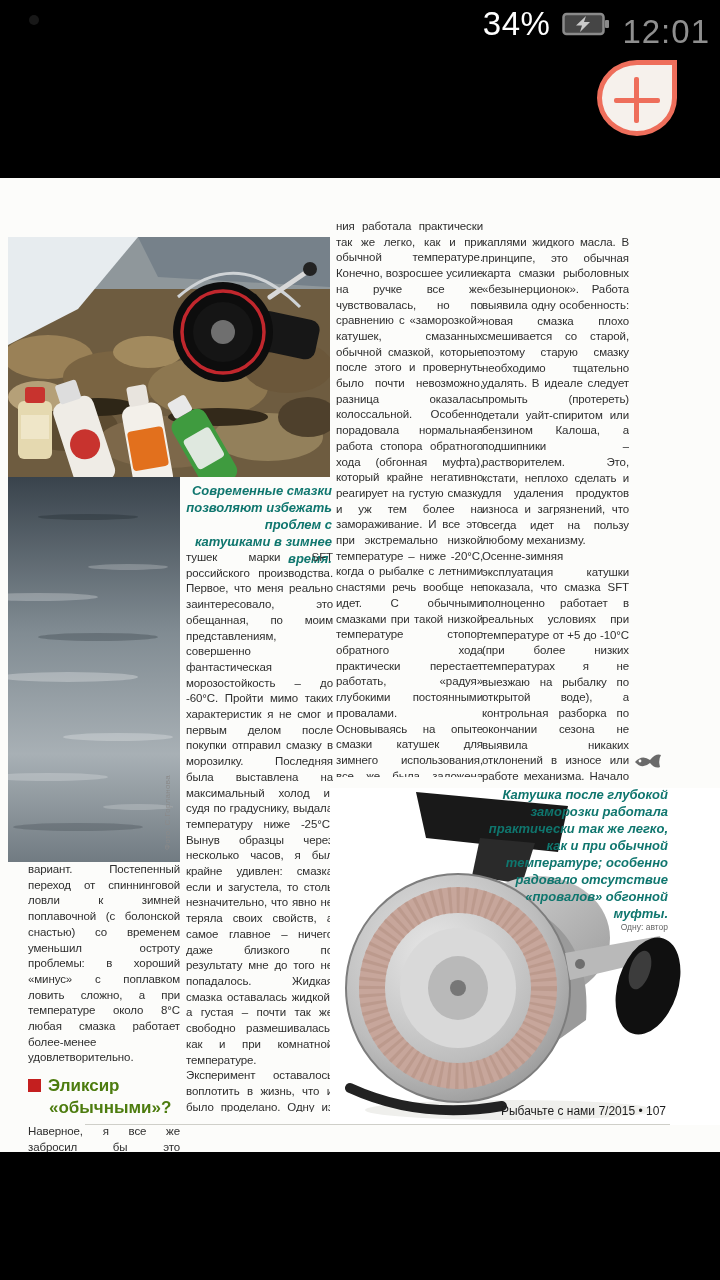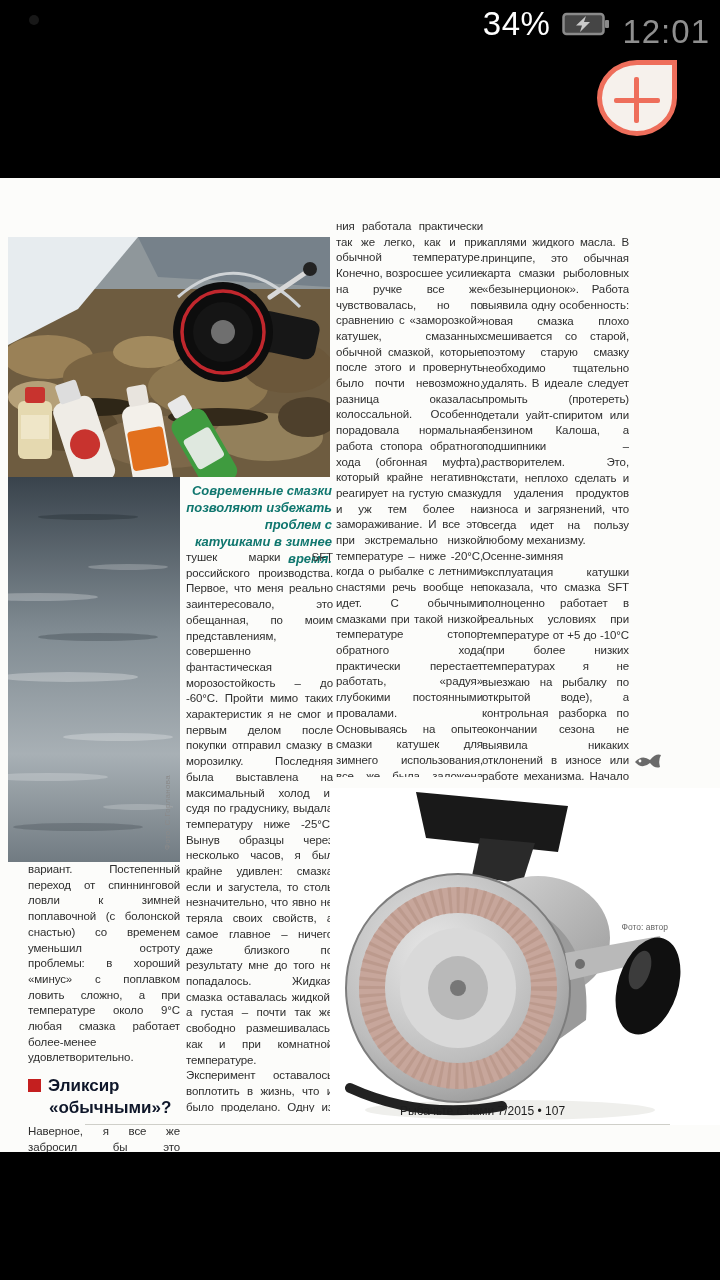--- a/index.html
+++ b/index.html
@@ -19,24 +19,24 @@
   .fab .ph{width:46px;height:5px;left:12px;top:33px;}
   .fab .pv{width:5px;height:46px;left:32px;top:12px;}
   
   .page{position:absolute;left:0;top:178px;width:720px;height:974px;background:#fcfcfa;overflow:hidden;}
   .abs{position:absolute;}
   .body-col{font-size:11.5px;line-height:15.7px;color:#2e2e2e;text-align:justify;overflow:hidden;letter-spacing:-0.1px;}
   .body-col p{margin:0;}
   .caption{font-style:italic;font-weight:bold;color:#0f766e;font-size:13px;line-height:17px;text-align:right;}
   .credit{font-size:8.5px;color:#666;}
   .credit-vert{writing-mode:vertical-rl;transform:rotate(180deg);font-size:8px;color:#8a8a8a;letter-spacing:.3px;}
-  .headline{font-weight:bold;color:#0f172a;font-size:17px;line-height:22px;}
+  .headline{font-weight:bold;color:#4d7c0f;font-size:17px;line-height:22px;}
   .headline .sq{display:inline-block;width:13px;height:13px;background:#c41f1f;margin-right:7px;vertical-align:-1px;}
   .headline .l2{display:block;padding-left:21px;}
-  .footer{font-size:12px;color:#1e1e1e;text-align:left;}
+  .footer{font-size:12px;color:#1e1e1e;text-align:right;}
   .edge-line{height:1px;background:#cfcfc9;}
   svg{display:block;}
 </style>
 </head>
 <body>
 
 <div class="status-bar">
   <span class="notif-dot"></span>
   <div class="status-right">
     <span class="batt-pct">34%</span>
@@ -187,24 +187,25 @@
       <ellipse cx="128" cy="200" rx="30" ry="32" fill="#b9b9b9"></ellipse>
       <circle cx="128" cy="200" r="8" fill="#777777"></circle>
       <polygon points="235,165 330,148 334,170 240,192" fill="#b9b9b9"></polygon>
       <circle cx="250" cy="176" r="5" fill="#6e6e6e"></circle>
       <ellipse cx="318" cy="198" rx="30" ry="50" fill="#101010" transform="rotate(18 318 198)"></ellipse>
       <ellipse cx="310" cy="182" rx="10" ry="20" fill="#3c3c3c" transform="rotate(18 310 182)"></ellipse>
       <path d="M20 300 Q 90 332 172 318" stroke="#222222" stroke-width="10" fill="none" stroke-linecap="round"></path>
     </svg>
   </div>
 
-  <div class="abs credit" style="left:560px;top:744px;width:108px;text-align:right;z-index:5;">Фото: автор</div>
+  <div class="abs caption" style="left:483px;top:608px;width:185px;z-index:5;">Катушка после глубокой заморозки работала практически так же легко, как и при обычной температуре; особенно радовало отсутствие «провалов» обгонной муфты.</div>
+  <div class="abs credit" style="left:560px;top:744px;width:108px;text-align:right;z-index:5;">Одну: автор</div>
 
   <div class="abs" style="left:28px;top:684px;width:152px;">
-    <div class="body-col" style="position:static;">вариант. Постепенный переход от спиннинговой ловли к зимней поплавочной (с болонской снастью) со временем уменьшил остроту проблемы: в хороший «минус» с поплавком ловить сложно, а при температуре около 9°С любая смазка работает более-менее удовлетворительно.</div>
+    <div class="body-col" style="position:static;">вариант. Постепенный переход от спиннинговой ловли к зимней поплавочной (с болонской снастью) со временем уменьшил остроту проблемы: в хороший «минус» с поплавком ловить сложно, а при температуре около 8°С любая смазка работает более-менее удовлетворительно.</div>
     <div class="headline" style="margin:9px 0 5px 0;">
       <span class="sq"></span><span>Эликсир</span>
       <span class="l2">«обычными»?</span>
     </div>
     <div class="body-col" style="position:static;">Наверное, я все же забросил бы это неблагодарное дело: поиск смазки для низких температур, если бы мне не попалась новая смазка для ка-</div>
   </div>
 
   <div class="abs footer" style="left:400px;top:926px;width:266px;z-index:6;">Рыбачьте с нами 7/2015 • 107</div>
   <div class="abs edge-line" style="left:85px;top:946px;width:585px;z-index:6;"></div>
 </div>

